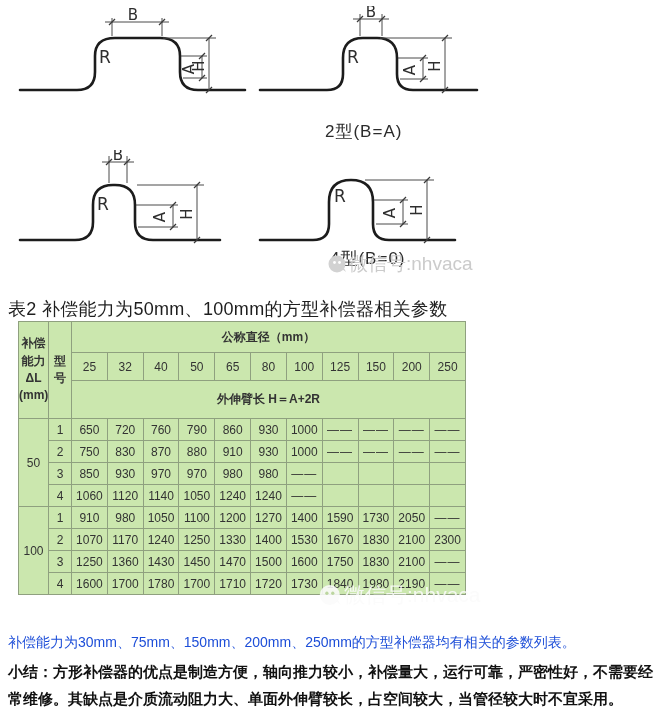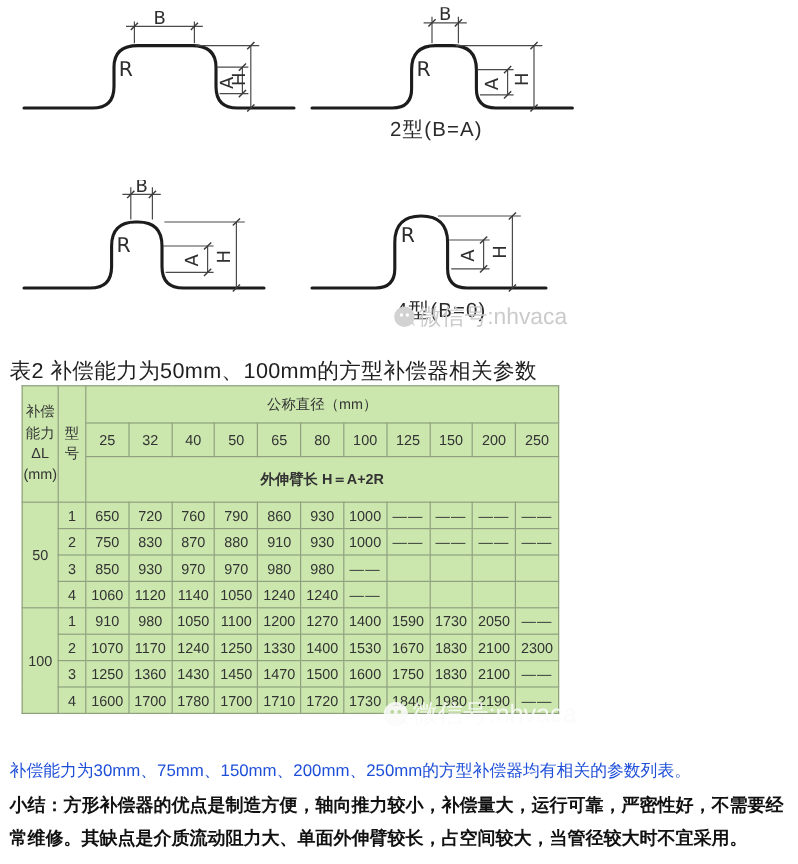--- a/index.html
+++ b/index.html
@@ -33,21 +33,21 @@
     font-size:12px;color:#333;
   }
   table.params th,table.params td{
     border:1px solid var(--table-border,#8fa07f);
     text-align:center;vertical-align:middle;padding:0;
     font-weight:normal;overflow:hidden;
   }
   th.caphead{width:30px;white-space:pre-line;vertical-align:top;text-align:left;
     padding:3px 0 0 5px;line-height:1.45;font-weight:bold;}
   th.typehead{width:23px;white-space:pre-line;vertical-align:top;padding-top:3px;line-height:1.45;font-weight:bold;}
-  tr.r-diahead th{height:30px;font-weight:normal;}
+  tr.r-diahead th{height:30px;font-weight:bold;}
   tr.r-diam th{height:27px;}
   tr.r-arm th{height:37px;font-weight:bold;}
   tbody tr{height:22px;}
   tbody td{border-top:none;border-bottom:none;}
   tbody td.bend{border-bottom:1px solid var(--table-border,#8fa07f);}
   td.cap{border-bottom:1px solid var(--table-border,#8fa07f);}
   td.dash{letter-spacing:1px;}
   
   .note{position:absolute;left:8px;top:634px;width:655px;font-size:14px;color:#1d4ed8;}
   .summary{position:absolute;left:8px;top:658px;width:654px;font-size:15px;font-weight:bold;
@@ -106,21 +106,21 @@
       <line class="tick" x1="165" y1="76" x2="171" y2="70"></line>
       <text class="dimtext" x="162" y="62" text-anchor="middle" transform="rotate(-90 162 64)">A</text>
 
       <line class="dim" x1="125" y1="32" x2="197" y2="32"></line>
       <line class="dim" x1="190" y1="32" x2="190" y2="84"></line>
       <line class="tick" x1="187" y1="35" x2="193" y2="29"></line>
       <line class="tick" x1="187" y1="87" x2="193" y2="81"></line>
       <text class="dimtext" x="185" y="60" text-anchor="middle" transform="rotate(-90 185 60)">H</text>
     </svg>
   </div>
-  <div class="caption" style="left:325px;top:96px;">2型(B=A)</div>
+  <div class="caption" style="left:325px;top:120px;">2型(B=A)</div>
 
   <div class="diagram" style="left:15px;top:150px;">
     <svg width="240" height="98" viewBox="0 0 240 98">
       <path class="pipe" d="M 5,90 L 60,90 Q 78,90 78,72 L 78,55 Q 78,35 98,35 L 100,35 Q 120,35 120,55 L 120,72 Q 120,90 138,90 L 205,90"></path>
 
       <line class="dim" x1="94" y1="33" x2="94" y2="6"></line>
       <line class="dim" x1="112" y1="33" x2="112" y2="6"></line>
       <line class="dim" x1="87" y1="12" x2="119" y2="12"></line>
       <line class="tick" x1="91" y1="15" x2="97" y2="9"></line>
       <line class="tick" x1="109" y1="15" x2="115" y2="9"></line>

